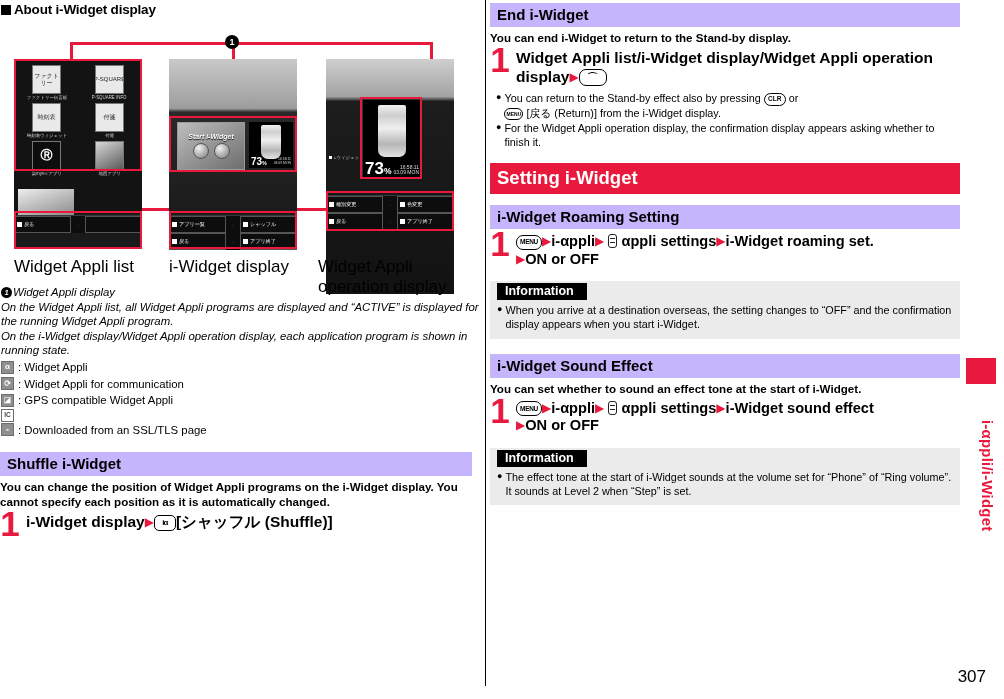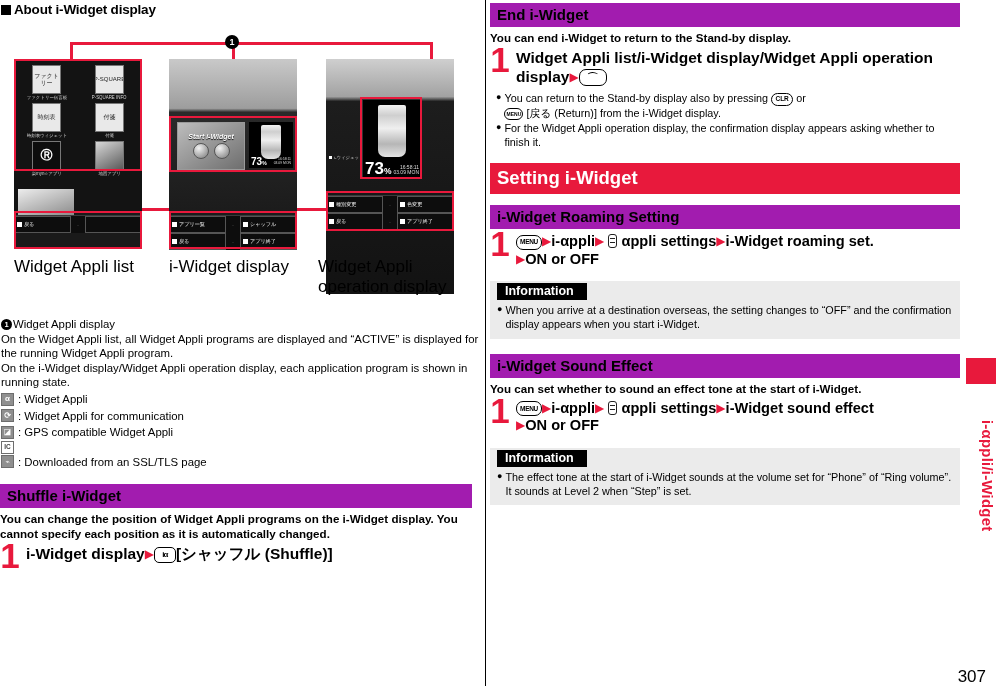--- a/index.html
+++ b/index.html
@@ -111,21 +111,21 @@
     background:#000;color:#fff;font-size:7.5px;font-weight:bold;text-align:center;
     line-height:11px;vertical-align:1px;margin-right:1px;}
 
   .icolist{margin:1px 0 0 1px;}
   .icorow{display:flex;align-items:center;gap:4px;font-size:11.4px;line-height:1.45;}
   .glyph{width:13px;height:13px;flex:0 0 auto;background:#8f8f8f;color:#fff;
     font-size:8px;font-weight:bold;display:flex;align-items:center;justify-content:center;
     border:1px solid #6d6d6d;box-sizing:border-box;overflow:hidden;line-height:1;}
 
   
-  .bar-pink{background:#a21caf;font-size:15px;font-weight:bold;padding:3px 0 4px 7px;}
+  .bar-pink{background:#c4b5fd;font-size:15px;font-weight:bold;padding:3px 0 4px 7px;}
   .bar-red{background:#e8193c;color:#fff;font-size:18.5px;font-weight:bold;padding:4px 0 5px 7px;}
 
   .strong-line{font-size:11.6px;font-weight:bold;line-height:1.3;}
 
   
   .step{display:flex;gap:6px;align-items:flex-start;margin-top:1px;}
   .stepno{color:#e8193c;font-size:35px;font-weight:bold;line-height:.78;
     flex:0 0 auto;width:20px;text-align:center;font-family:"Liberation Sans",sans-serif;}
   .steptxt{font-size:15.5px;font-weight:bold;line-height:1.2;padding-top:3px;}
   .steptxt.sm{font-size:14.6px;}
@@ -302,21 +302,21 @@
         </div>
       </div>
       <div class="rbox" style="left:360px;top:76px;width:62px;height:82px;"></div>
       <div class="rbox" style="left:326px;top:170px;width:128px;height:40px;"></div>
 
       <div class="caption cap1">Widget Appli list</div>
       <div class="caption cap2">i-Widget display</div>
       <div class="caption cap3">Widget Appli operation display</div>
     </div>
 
-    <div style="margin-top:68px;">
+    <div style="margin-top:36px;font-style:italic;">
       <div class="btext">
         <span class="num-bullet">1</span><span>Widget Appli display</span>
       </div>
       <div class="btext">On the Widget Appli list, all Widget Appli programs are displayed and “ACTIVE” is displayed for the running Widget Appli program.</div>
       <div class="btext">On the i-Widget display/Widget Appli operation display, each application program is shown in running state.</div>
     </div>
 
     <div class="icolist">
       <div class="icorow">
         <span class="glyph">α</span>
@@ -360,21 +360,21 @@
       <div class="step">
         <div class="stepno">1</div>
         <div class="steptxt">
           <span>Widget Appli list/i-Widget display/Widget Appli operation display</span><span class="tri">▶</span><span class="keycap key-end">⌒</span>
         </div>
       </div>
       <div class="subnotes">
         <div class="subnote">
           <span class="dotb">●</span>
           <span>
-            <span>You can return to the Stand-by display also by pressing</span>
+            <span>You can return to the Stand-by effect also by pressing</span>
             <span class="keycap key-clr">CLR</span>
             <span>or</span><br>
             <span class="keycap key-small">MENU</span>
             <span>[戻る (Return)] from the i-Widget display.</span>
           </span>
         </div>
         <div class="subnote">
           <span class="dotb">●</span>
           <span>For the Widget Appli operation display, the confirmation display appears asking whether to finish it.</span>
         </div>

